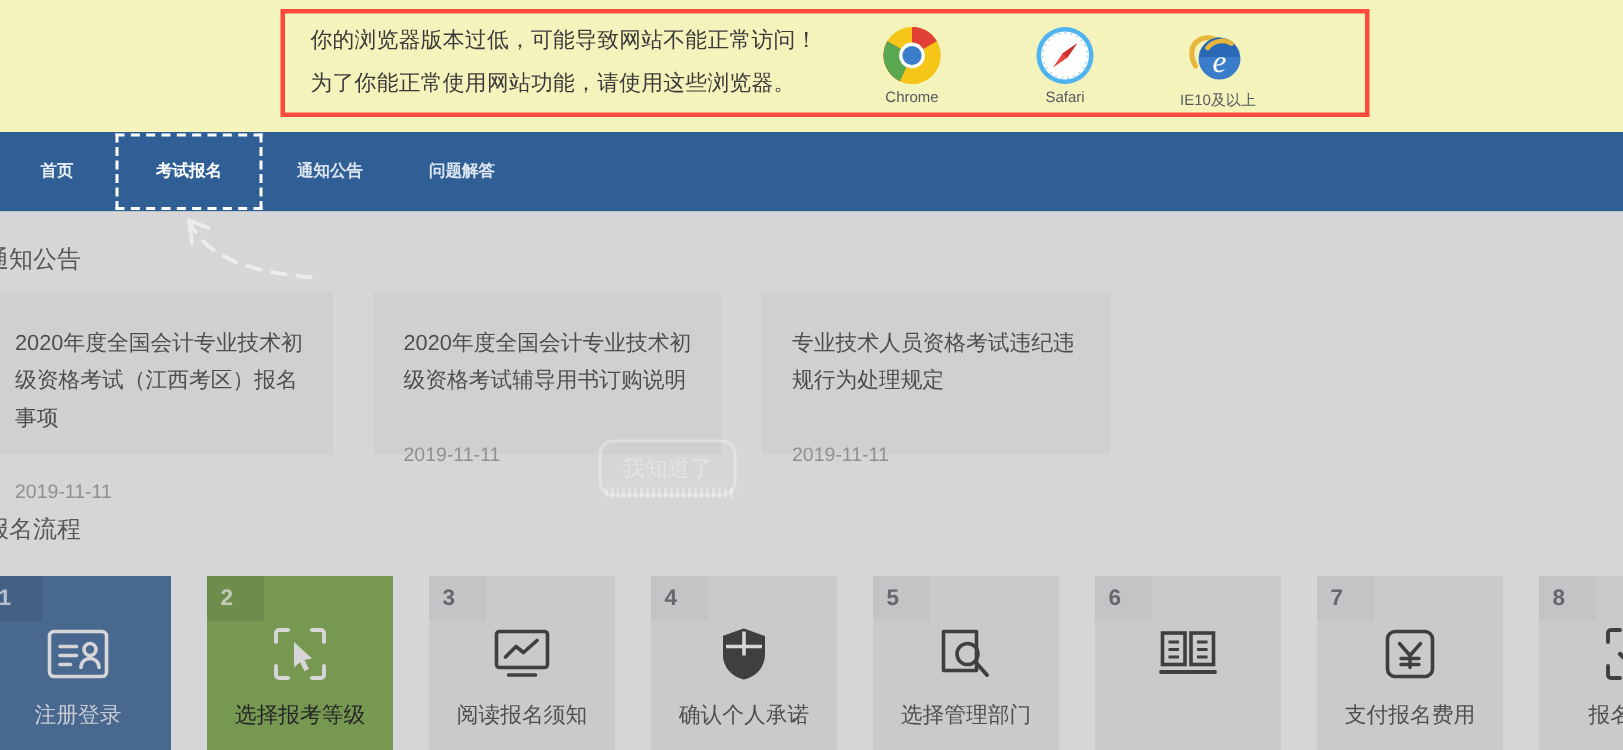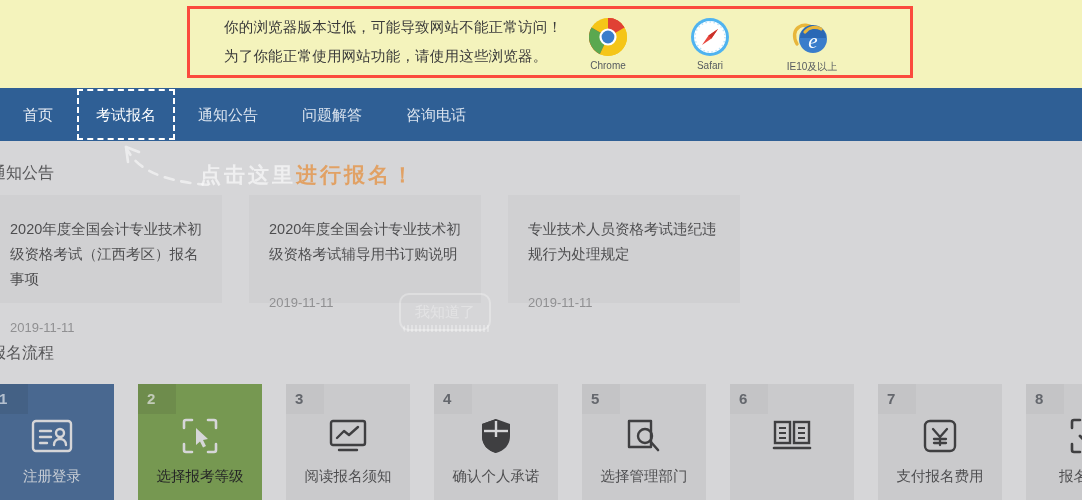--- a/index.html
+++ b/index.html
@@ -27,21 +27,21 @@
     position: absolute;
     left: 187px; top: 6px;
     width: 726px;
     height: 72px;
     border: 3px solid #fb4a3d;
     box-sizing: border-box;
     display: flex;
     align-items: center;
   }
   #warn-text {
-    padding-left: 34px;
+    padding-left: 17px;
     width: 378px;
     box-sizing: border-box;
   }
   .warn-line {
     font-size: 14.5px;
     color: #3a3a3a;
     line-height: 29px;
     white-space: nowrap;
     letter-spacing: .2px;
   }
@@ -73,26 +73,27 @@
     position: absolute;
     left: 0; top: 88px;
     width: 1082px;
     height: 53px;
     background: #2f5f95;
     display: flex;
     align-items: center;
   }
   .nav-item {
     color: #e9eef5;
-    font-size: 15px;
+    font-size: 11px;
     height: 53px;
     line-height: 53px;
     box-sizing: border-box;
     text-align: center;
     white-space: nowrap;
+    font-weight: bold;
   }
   .nav-item.home { width: 76px; }
   .nav-item.focused {
     width: 100px;
     outline: 2px dashed #ffffff;
     outline-offset: -3px;
     color: #ffffff;
   }
   .nav-item.rest { padding: 0 22px; color: #dbe4ef; }
 
@@ -302,21 +303,20 @@
 
     </div>
   </div>
 </div>
 
 <div id="nav">
   <div class="nav-item home">首页</div>
   <div class="nav-item focused">考试报名</div>
   <div class="nav-item rest">通知公告</div>
   <div class="nav-item rest">问题解答</div>
-  <div class="nav-item rest">咨询电话</div>
 </div>
 
 <div id="page">
 
   <div class="section-title" id="notice-title">通知公告</div>
 
   <div class="notice-row">
     <div class="notice-card">
       <div class="notice-card-title">2020年度全国会计专业技术初级资格考试（江西考区）报名事项</div>
       <div class="notice-card-date">2019-11-11</div>
@@ -442,18 +442,15 @@
 
 <div id="dim"></div>
 
 <div id="coach">
   <div id="coach-arrow">
     <svg width="96" height="56" viewBox="0 0 96 56">
       <path d="M8 4C16 22 36 38 92 42" fill="none" stroke="#ffffff" stroke-width="2.6" stroke-linecap="round" stroke-dasharray="9 8"></path>
       <path d="M8 4l2 15M8 4l13 5" fill="none" stroke="#ffffff" stroke-width="2.6" stroke-linecap="round"></path>
     </svg>
   </div>
-  <div id="coach-text">
-    <span class="w">点击这里</span><span class="o">进行报名！</span>
-  </div>
   <div id="coach-btn">我知道了</div>
   <div id="coach-btn-shadow"></div>
 </div>
 
 </body></html>

